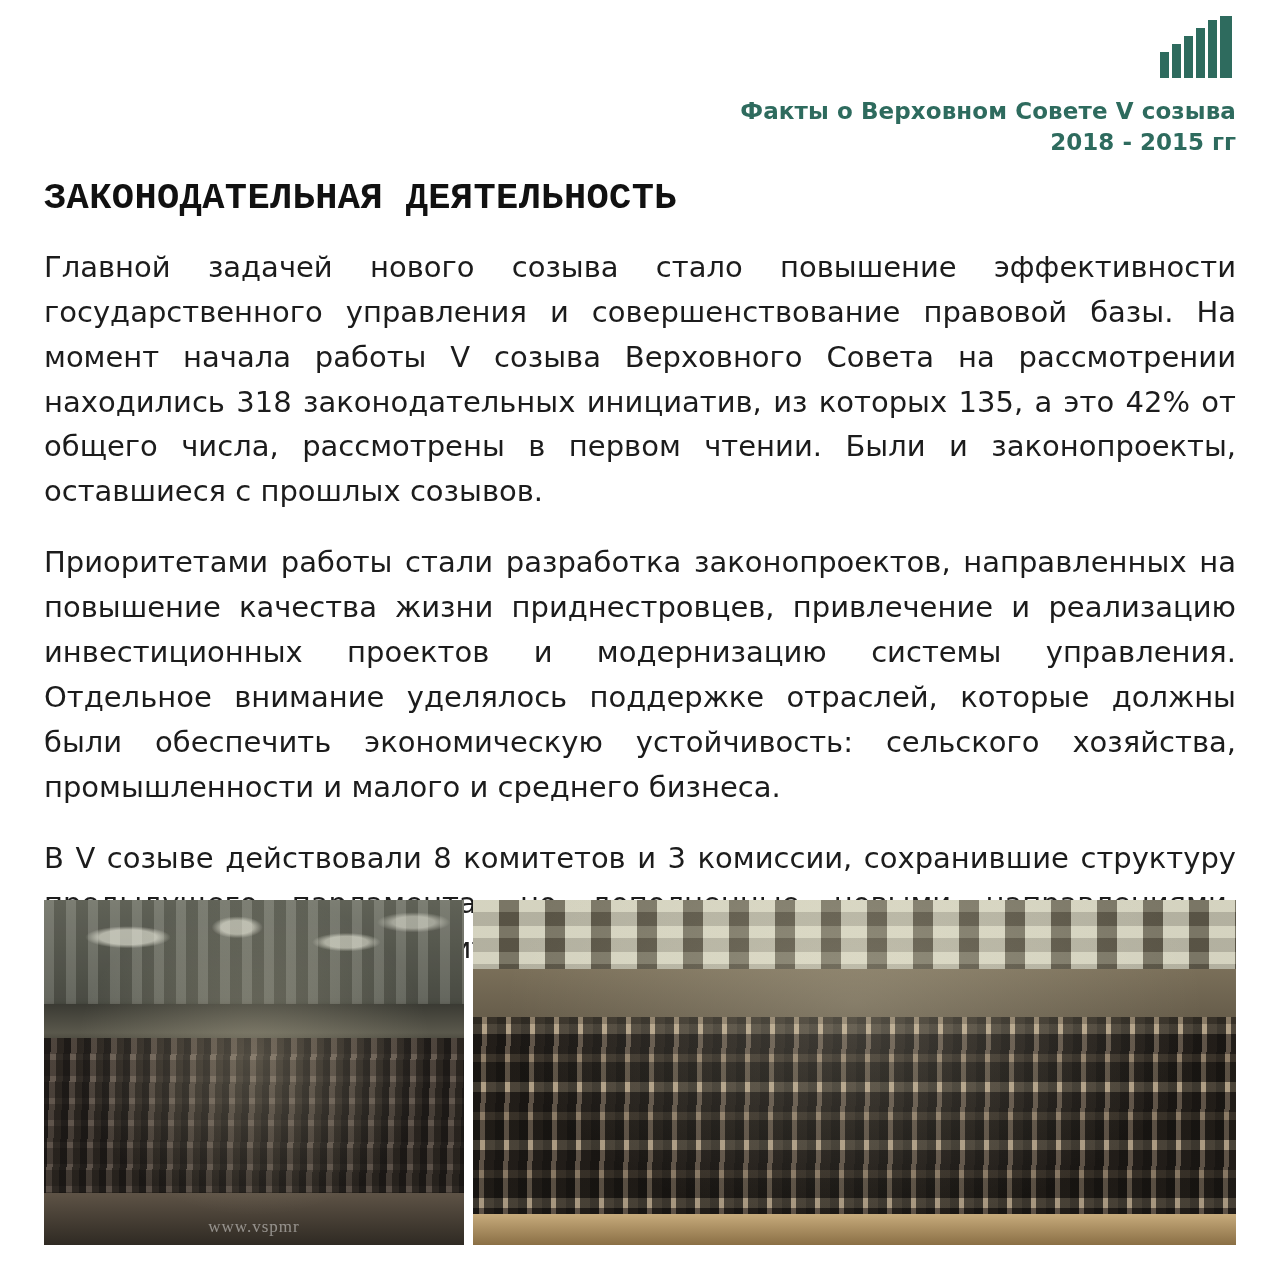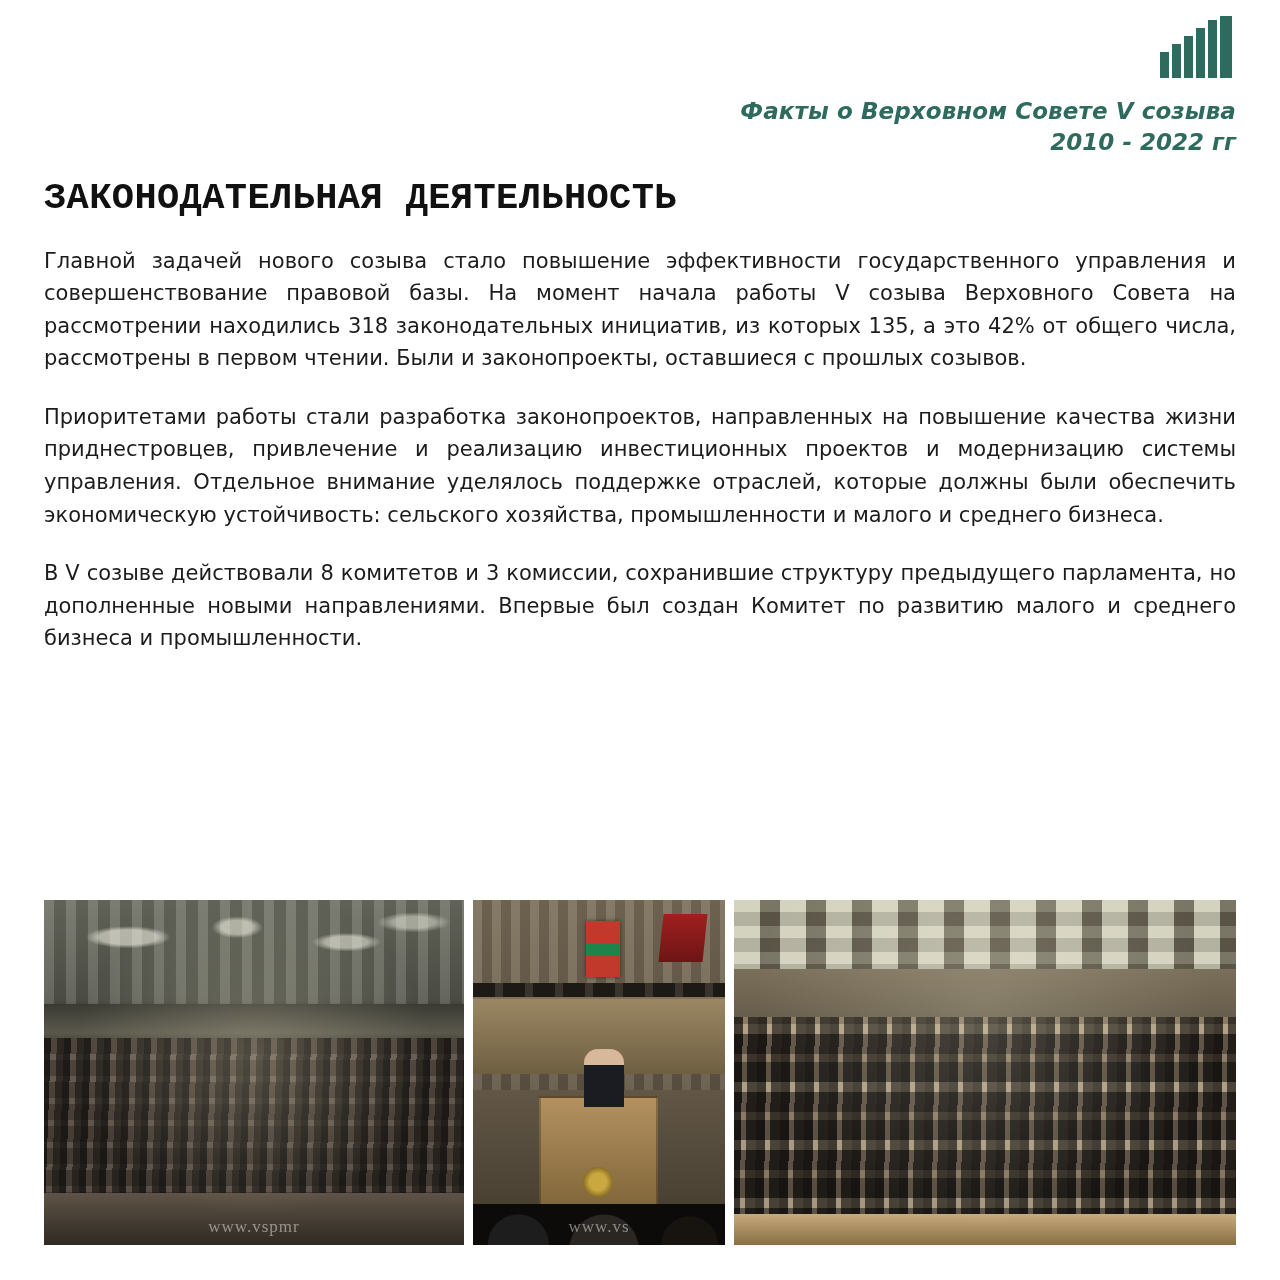--- a/index.html
+++ b/index.html
@@ -28,21 +28,20 @@
     position: absolute;
     top: 0;
     right: 0;
     width: 100%;
     padding-top: 16px;
     display: flex;
     flex-direction: column;
     align-items: flex-end;
     padding-right: 44px;
     box-sizing: border-box;
-    font-style: italic;
   }
 
   .logo {
     width: 72px;
     height: 62px;
     display: block;
     margin-bottom: 18px;
     margin-right: 4px;
   }
 
@@ -76,21 +75,21 @@
     font-size: 37px;
     font-weight: bold;
     letter-spacing: 0.4px;
     color: #111111;
     margin: 0 0 26px 0;
     line-height: 1.1;
     font-family: Liberation Mono, monospace;
   }
 
   .para {
-    font-size: 21px;
+    font-size: 29px;
     line-height: 1.55;
     color: #1c1c1c;
     text-align: justify;
     margin: 0 0 26px 0;
     hyphens: none;
   }
   .para:last-child { margin-bottom: 4px; }
 
   
   .photos {
@@ -258,55 +257,41 @@
   <div class="header">
     <svg class="logo" viewBox="0 0 72 62" aria-hidden="true">
       <rect x="0" y="36" width="9" height="26" fill="#2e6b5e"></rect>
       <rect x="12" y="28" width="9" height="34" fill="#2e6b5e"></rect>
       <rect x="24" y="20" width="9" height="42" fill="#2e6b5e"></rect>
       <rect x="36" y="12" width="9" height="50" fill="#2e6b5e"></rect>
       <rect x="48" y="4" width="9" height="58" fill="#2e6b5e"></rect>
       <polygon points="60,0 72,0 72,62 60,62" fill="#2e6b5e"></polygon>
     </svg>
     <div class="header-title">Факты о Верховном Совете V созыва</div>
-    <div class="header-subtitle">2010 - 2022 гг</div>
+    <div class="header-subtitle">2018 - 2015 гг</div>
   </div>
 
   <div class="content">
     <h1 class="page-title">ЗАКОНОДАТЕЛЬНАЯ ДЕЯТЕЛЬНОСТЬ</h1>
     <p class="para">Главной задачей нового созыва стало повышение эффективности государственного управления и совершенствование правовой базы. На момент начала работы V созыва Верховного Совета на рассмотрении находились 318 законодательных инициатив, из которых 135, а это 42% от общего числа, рассмотрены в первом чтении. Были и законопроекты, оставшиеся с прошлых созывов.</p>
     <p class="para">Приоритетами работы стали разработка законопроектов, направленных на повышение качества жизни приднестровцев, привлечение и реализацию инвестиционных проектов и модернизацию системы управления. Отдельное внимание уделялось поддержке отраслей, которые должны были обеспечить экономическую устойчивость: сельского хозяйства, промышленности и малого и среднего бизнеса.</p>
     <p class="para">В V созыве действовали 8 комитетов и 3 комиссии, сохранившие структуру предыдущего парламента, но дополненные новыми направлениями. Впервые был создан Комитет по развитию малого и среднего бизнеса и промышленности.</p>
   </div>
 
   <div class="photos">
 
     <div class="photo p1">
       <div class="ceiling"></div>
       <div class="balcony"></div>
       <div class="crowd"></div>
       <div class="floor"></div>
       <div class="lightfan"></div>
       <div class="wm">www.vspmr</div>
     </div>
 
-    <div class="photo p2">
-      <div class="wall"></div>
-      <div class="panels"></div>
-      <div class="flag"></div>
-      <div class="flagred"></div>
-      <div class="seatrow"></div>
-      <div class="presidium"></div>
-      <div class="rostrum">
-        <div class="emblem"></div>
-      </div>
-      <div class="speaker"></div>
-      <div class="heads"></div>
-      <div class="wm">www.vs</div>
-    </div>
 
     <div class="photo p3">
       <div class="ceil"></div>
       <div class="backwall"></div>
       <div class="rows"></div>
       <div class="people"></div>
       <div class="desk"></div>
       <div class="glow"></div>
       <div class="wm"></div>
     </div>

